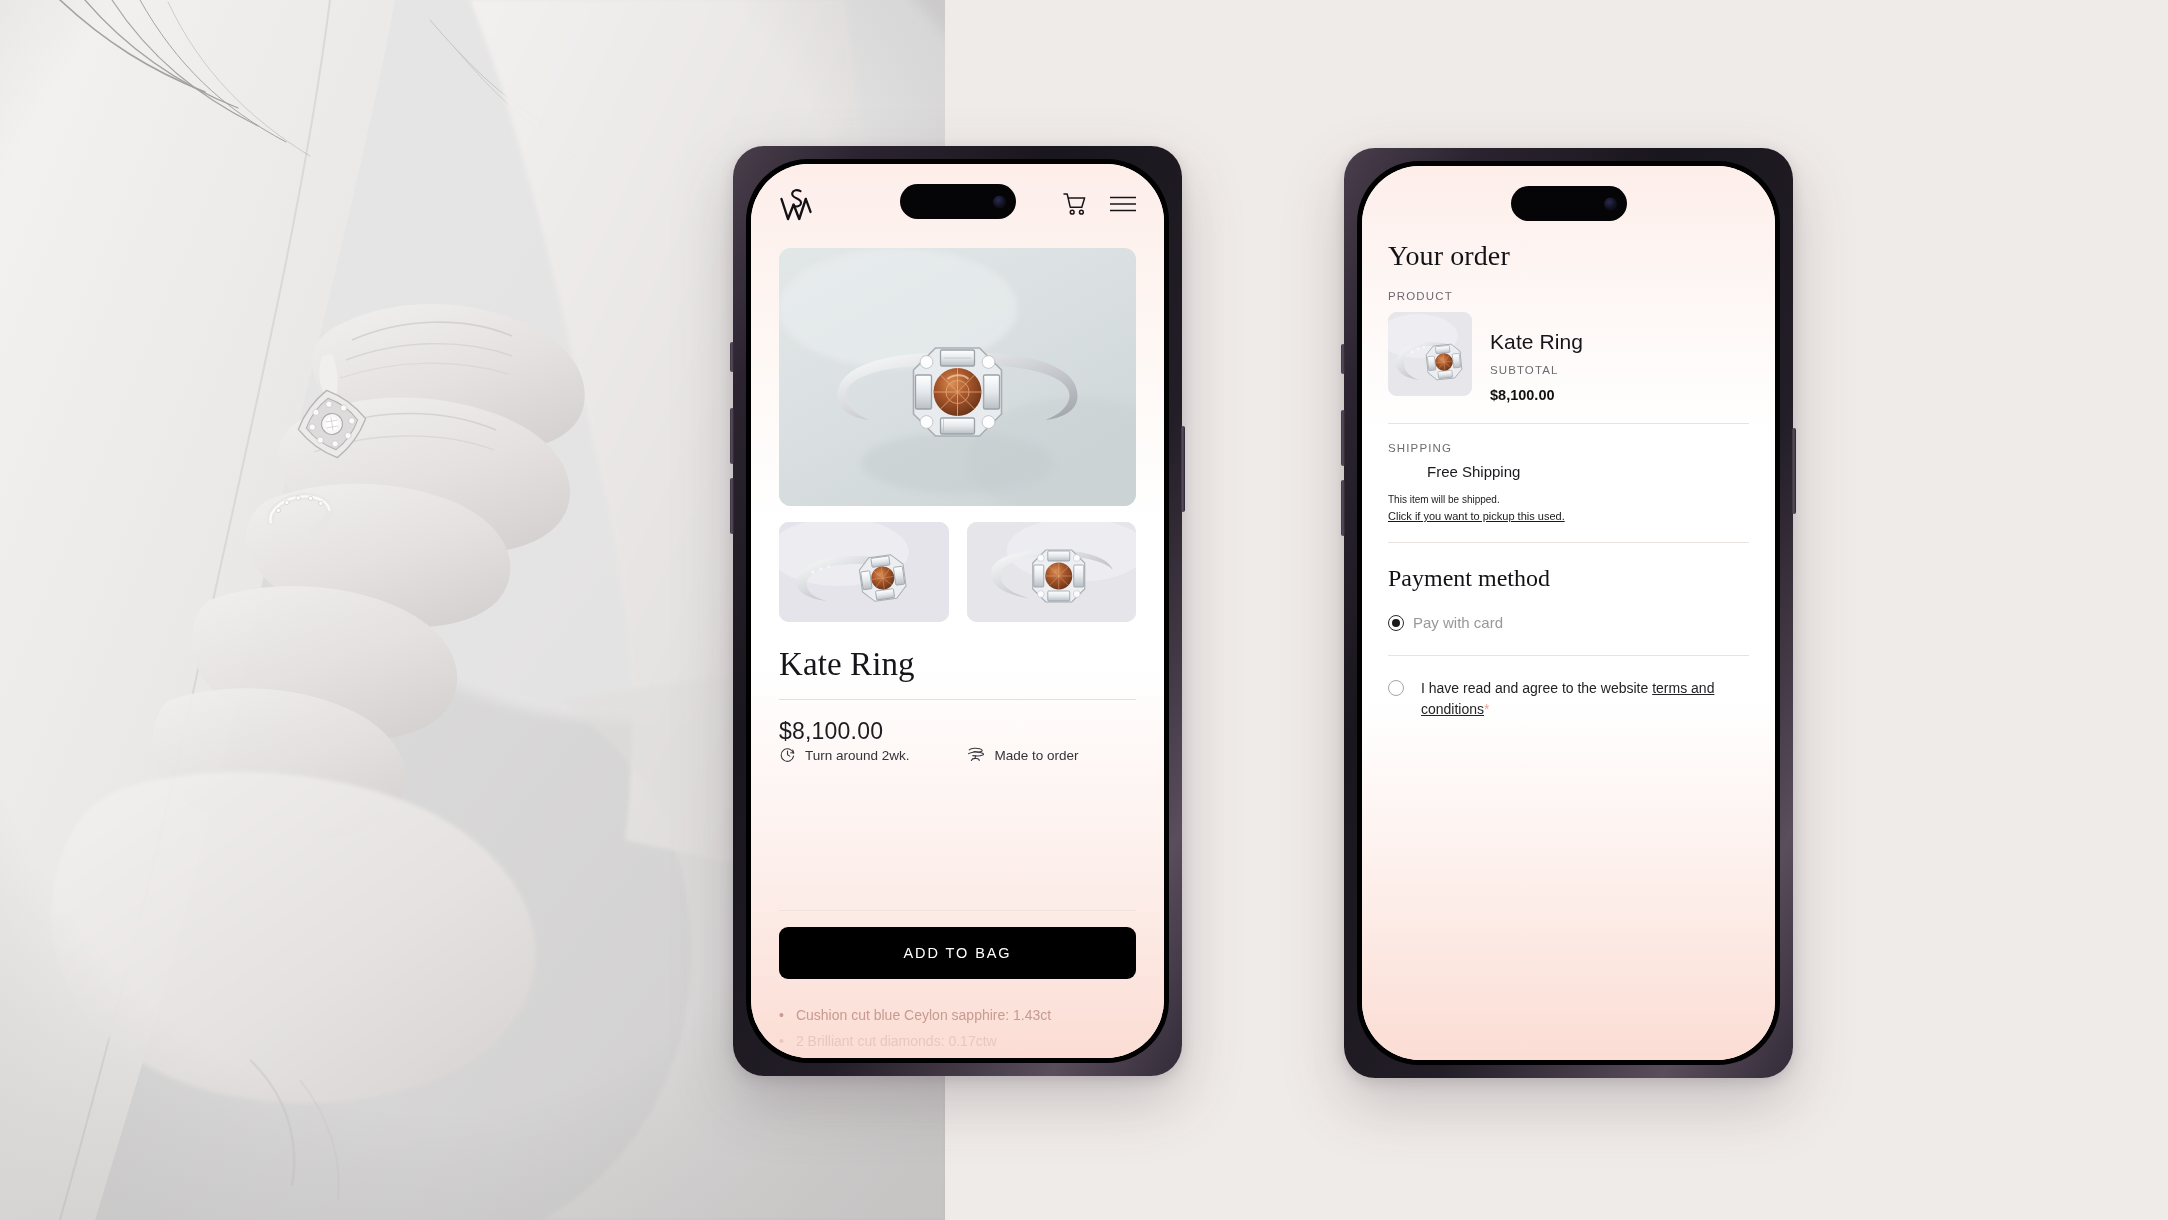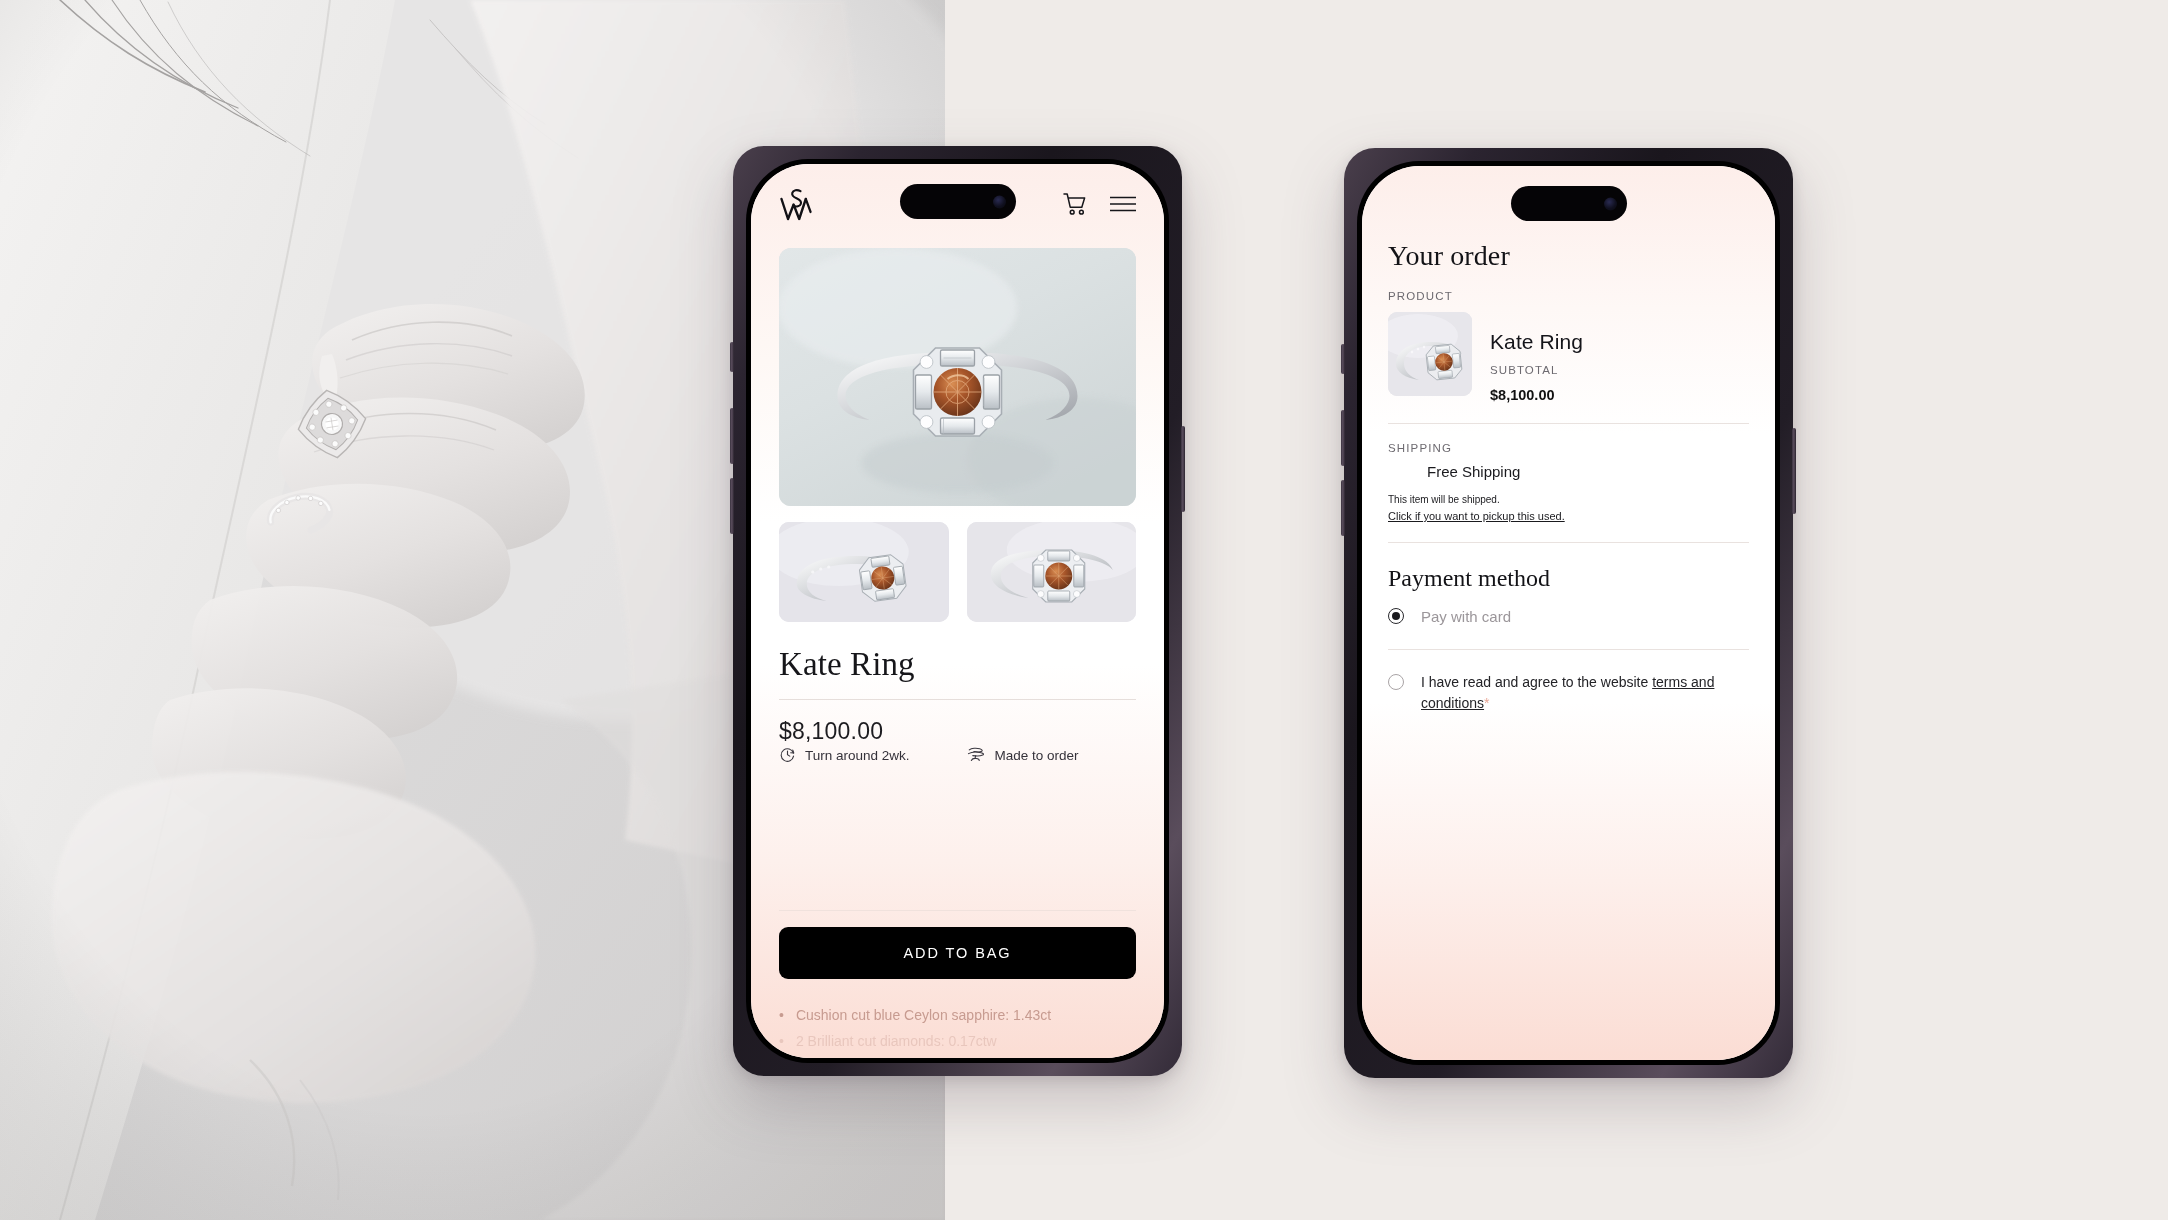--- a/index.html
+++ b/index.html
@@ -153,21 +153,21 @@
   .ck-ship-name { font-size:15px; color:#1a1a1e; margin-top:9px;margin-left:39px; }
   .ck-ship-note { font-size:10px; color:#1a1a1e; margin-top:14px; }
   .ck-ship-link {
     font-size:11px; color:#1a1a1e; margin-top:5px;
     text-decoration:underline; cursor:pointer; display:inline-block;
   }
   .ck-h2 {
     font-family:"Liberation Serif", serif;
     font-size:24px; font-weight:400; color:#131317; margin-top:22px;
   }
-  .ck-radio-row { display:flex; align-items:flex-start; gap:17px; margin-top:16px; }
+  .ck-radio-row { display:flex; align-items:flex-end; gap:9px; margin-top:22px; }
   .radio-on {
     width:16px; height:16px; border-radius:50%;
     border:1.6px solid #2a2a2e; position:relative; flex:0 0 auto; cursor:pointer;
   }
   .radio-on::after {
     content:""; position:absolute; left:50%; top:50%;
     transform:translate(-50%,-50%);
     width:8px; height:8px; border-radius:50%; background:#1a1a1e;
   }
   .radio-off {

